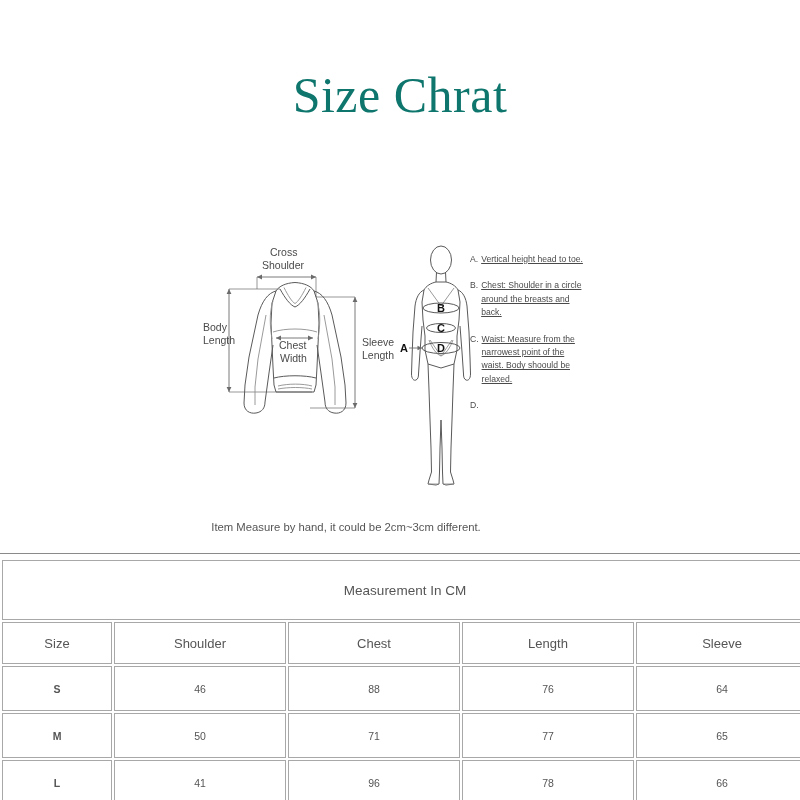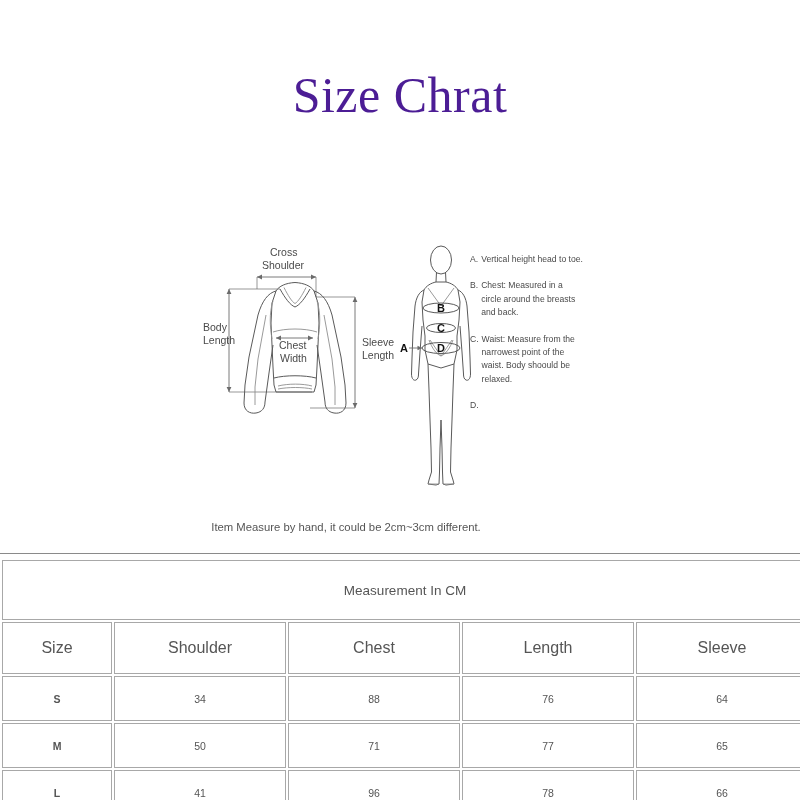--- a/index.html
+++ b/index.html
@@ -17,21 +17,21 @@
   }
 
   
   #title {
     position: absolute;
     top: 68px; left: 0; width: 800px;
     text-align: center;
     font-family: "Liberation Serif", serif;
     font-size: 50px;
     font-weight: 400;
-    color: #4c1d95;
+    color: #0f766e;
     letter-spacing: 0.5px;
     line-height: 1.1;
   }
 
   
   #diagrams {
     position: absolute;
     top: 240px; left: 0; width: 800px; height: 265px;
   }
   #garment-figure {
@@ -53,21 +53,21 @@
     display: flex;
     margin-bottom: 13px;
     font-size: 8.6px;
     line-height: 13.4px;
     color: #4a4a4a;
   }
   .legend-key {
     flex: 0 0 auto;
     padding-right: 3px;
   }
-  .legend-text { flex: 1 1 auto; }
+  .legend-text { flex: 1 1 auto; text-decoration: underline; }
 
   
   #note {
     position: absolute;
     top: 521px; left: 0; width: 644px;
     text-align: center;
     font-size: 11.3px;
     color: #555555;
     padding-left: 48px;
   }
@@ -95,22 +95,22 @@
     background: #ffffff;
   }
   td.banner {
     background: #ebebeb;
     height: 60px;
     font-size: 13.5px;
     color: #4d4d4d;
   }
   tr.colhead td {
     background: #f8f8f8;
-    height: 52px;
-    font-size: 16px;
+    height: 42px;
+    font-size: 13px;
     color: #555555;
   }
   tr.datarow td {
     height: 45px;
     font-size: 10.5px;
   }
   td.size-cell { font-weight: bold; color: #4a4a4a; }
 
   
   col.c-size    { width: 110px; }
@@ -249,21 +249,21 @@
       <text class="bodyletter" x="39" y="112">D</text>
     </svg>
 
     <div id="legend">
       <div class="legend-item">
         <span class="legend-key">A.</span>
         <span class="legend-text">Vertical height head to toe.</span>
       </div>
       <div class="legend-item">
         <span class="legend-key">B.</span>
-        <span class="legend-text">Chest: Measured in a circle around the breasts and back.</span>
+        <span class="legend-text">Chest: Shoulder in a circle around the breasts and back.</span>
       </div>
       <div class="legend-item">
         <span class="legend-key">C.</span>
         <span class="legend-text">Waist: Measure from the narrowest point of the waist. Body shoould be relaxed.</span>
       </div>
       <div class="legend-item">
         <span class="legend-key">D.</span>
       </div>
     </div>
   </div>
@@ -285,21 +285,21 @@
       </tr>
       <tr class="colhead">
         <td>Size</td>
         <td>Shoulder</td>
         <td>Chest</td>
         <td>Length</td>
         <td>Sleeve</td>
       </tr>
       <tr class="datarow">
         <td class="size-cell">S</td>
-        <td>34</td>
+        <td>46</td>
         <td>88</td>
         <td>76</td>
         <td>64</td>
       </tr>
       <tr class="datarow">
         <td class="size-cell">M</td>
         <td>50</td>
         <td>71</td>
         <td>77</td>
         <td>65</td>

